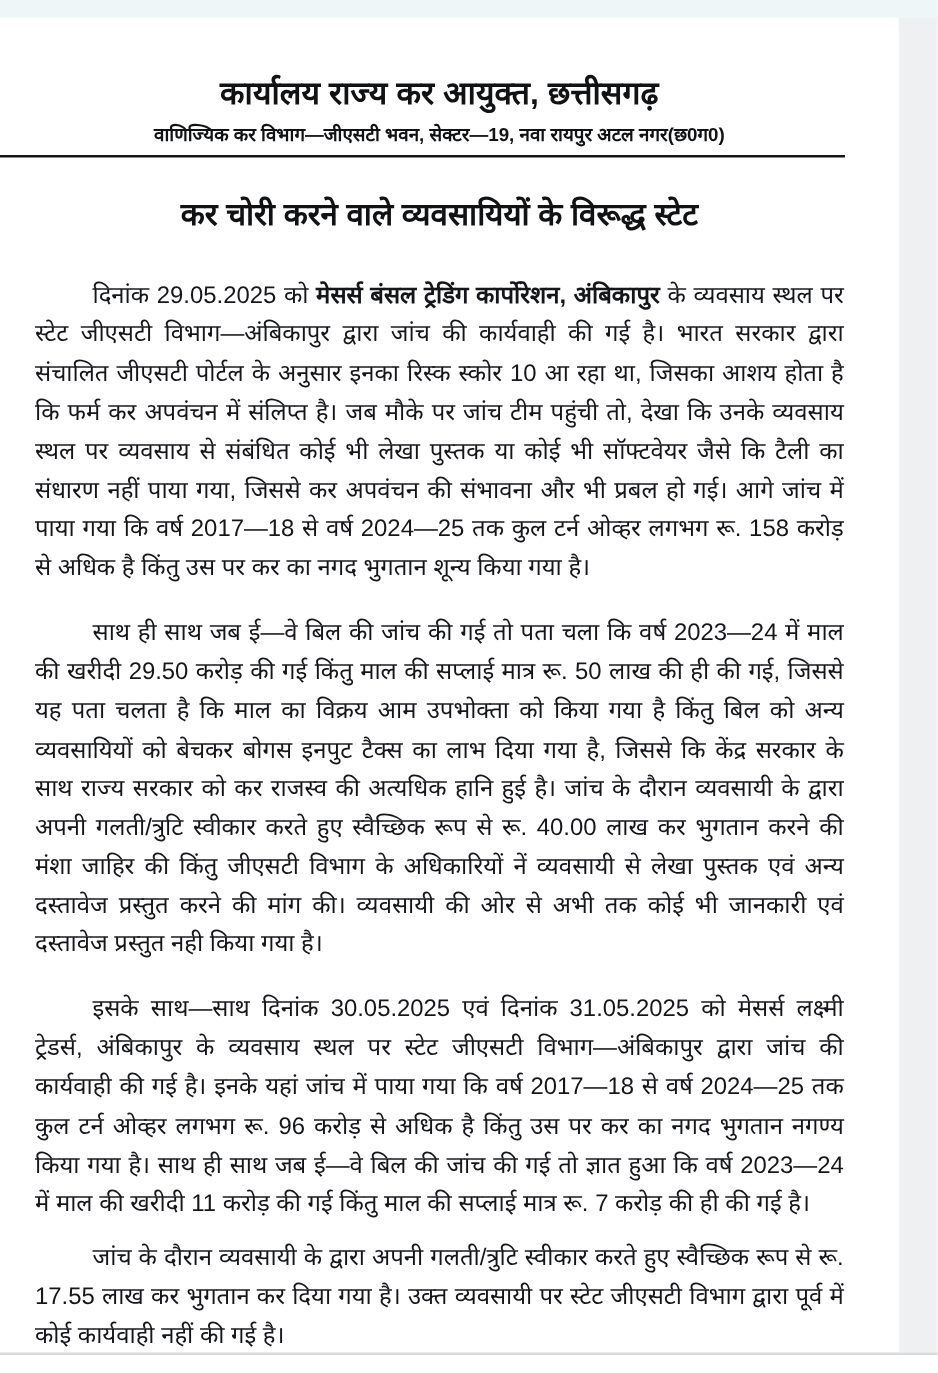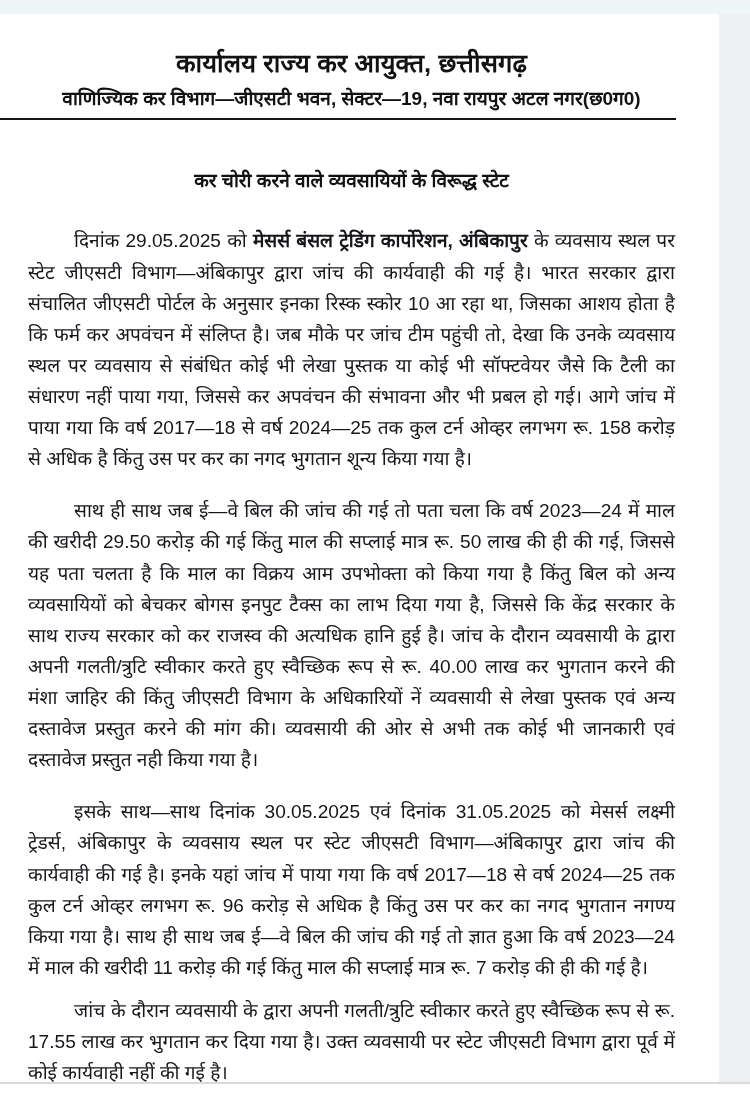--- a/index.html
+++ b/index.html
@@ -35,21 +35,21 @@
     position: absolute;
     bottom: 0; left: 0;
     width: 750px;
     height: 14px;
     background: #ffffff;
     border-top: 2px solid #d8dade;
   }
 
   .page {
     position: absolute;
-    top: 14px;
+    top: 26px;
     left: 0;
     width: 719px;
     height: 1070px;
     background: #ffffff;
     box-sizing: border-box;
   }
 
   .page-inner {
     padding: 0 44px 0 28px;
     box-sizing: border-box;
@@ -63,43 +63,43 @@
   }
   .office-name {
     font-size: 25.5px;
     font-weight: 700;
     color: #111214;
     letter-spacing: 0.1px;
     line-height: 1.25;
     white-space: nowrap;
   }
   .office-address {
-    font-size: 19px;
+    font-size: 15px;
     font-weight: 700;
     color: #111214;
     margin-top: 7px;
     line-height: 1.3;
     white-space: nowrap;
   }
   .rule {
     margin-top: 6px;
     margin-left: -28px;
     width: 676px;
     height: 0;
     border-top: 2.4px solid #15161a;
   }
 
   
   .headline {
     text-align: center;
-    font-size: 19px;
+    font-size: 25px;
     font-weight: 700;
     color: #111214;
     line-height: 1.52;
-    margin-top: 47px;
+    margin-top: 27px;
     padding: 0 28px;
   }
   .headline .ln { display: block; }
 
   
   .body-copy {
     margin-top: 30px;
     font-size: 19.1px;
     line-height: 1.63;
     color: #15161a;

